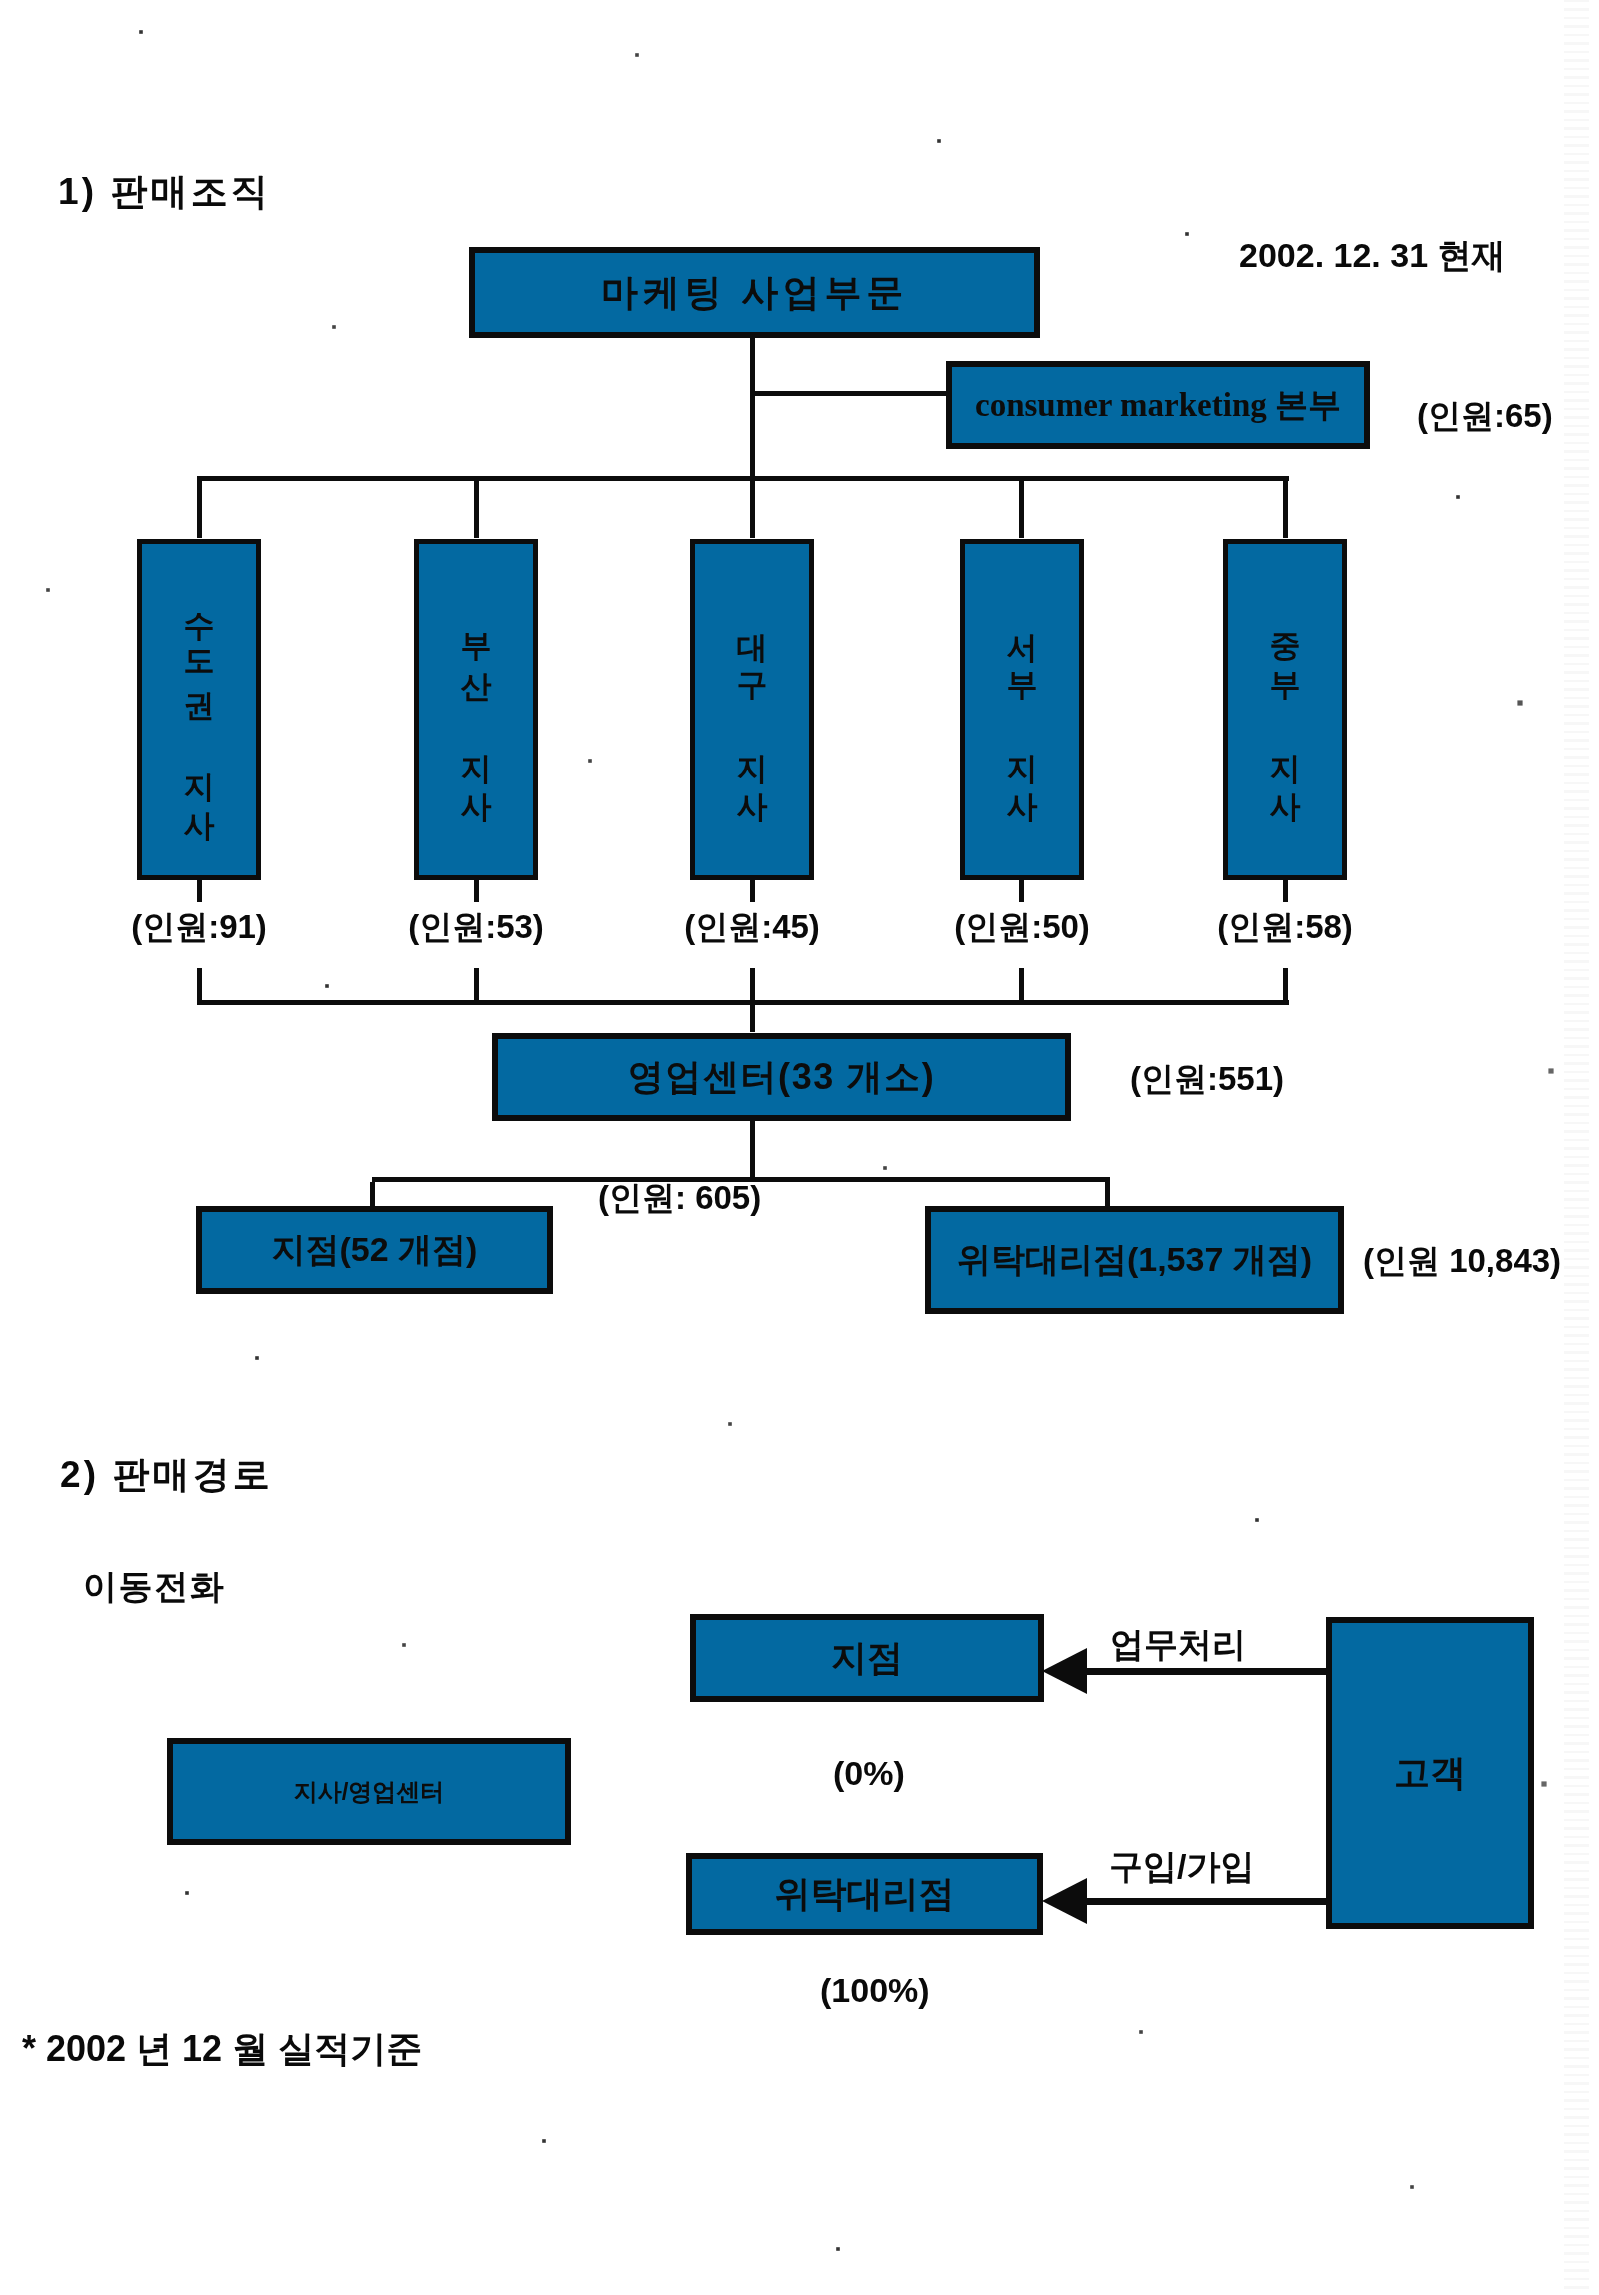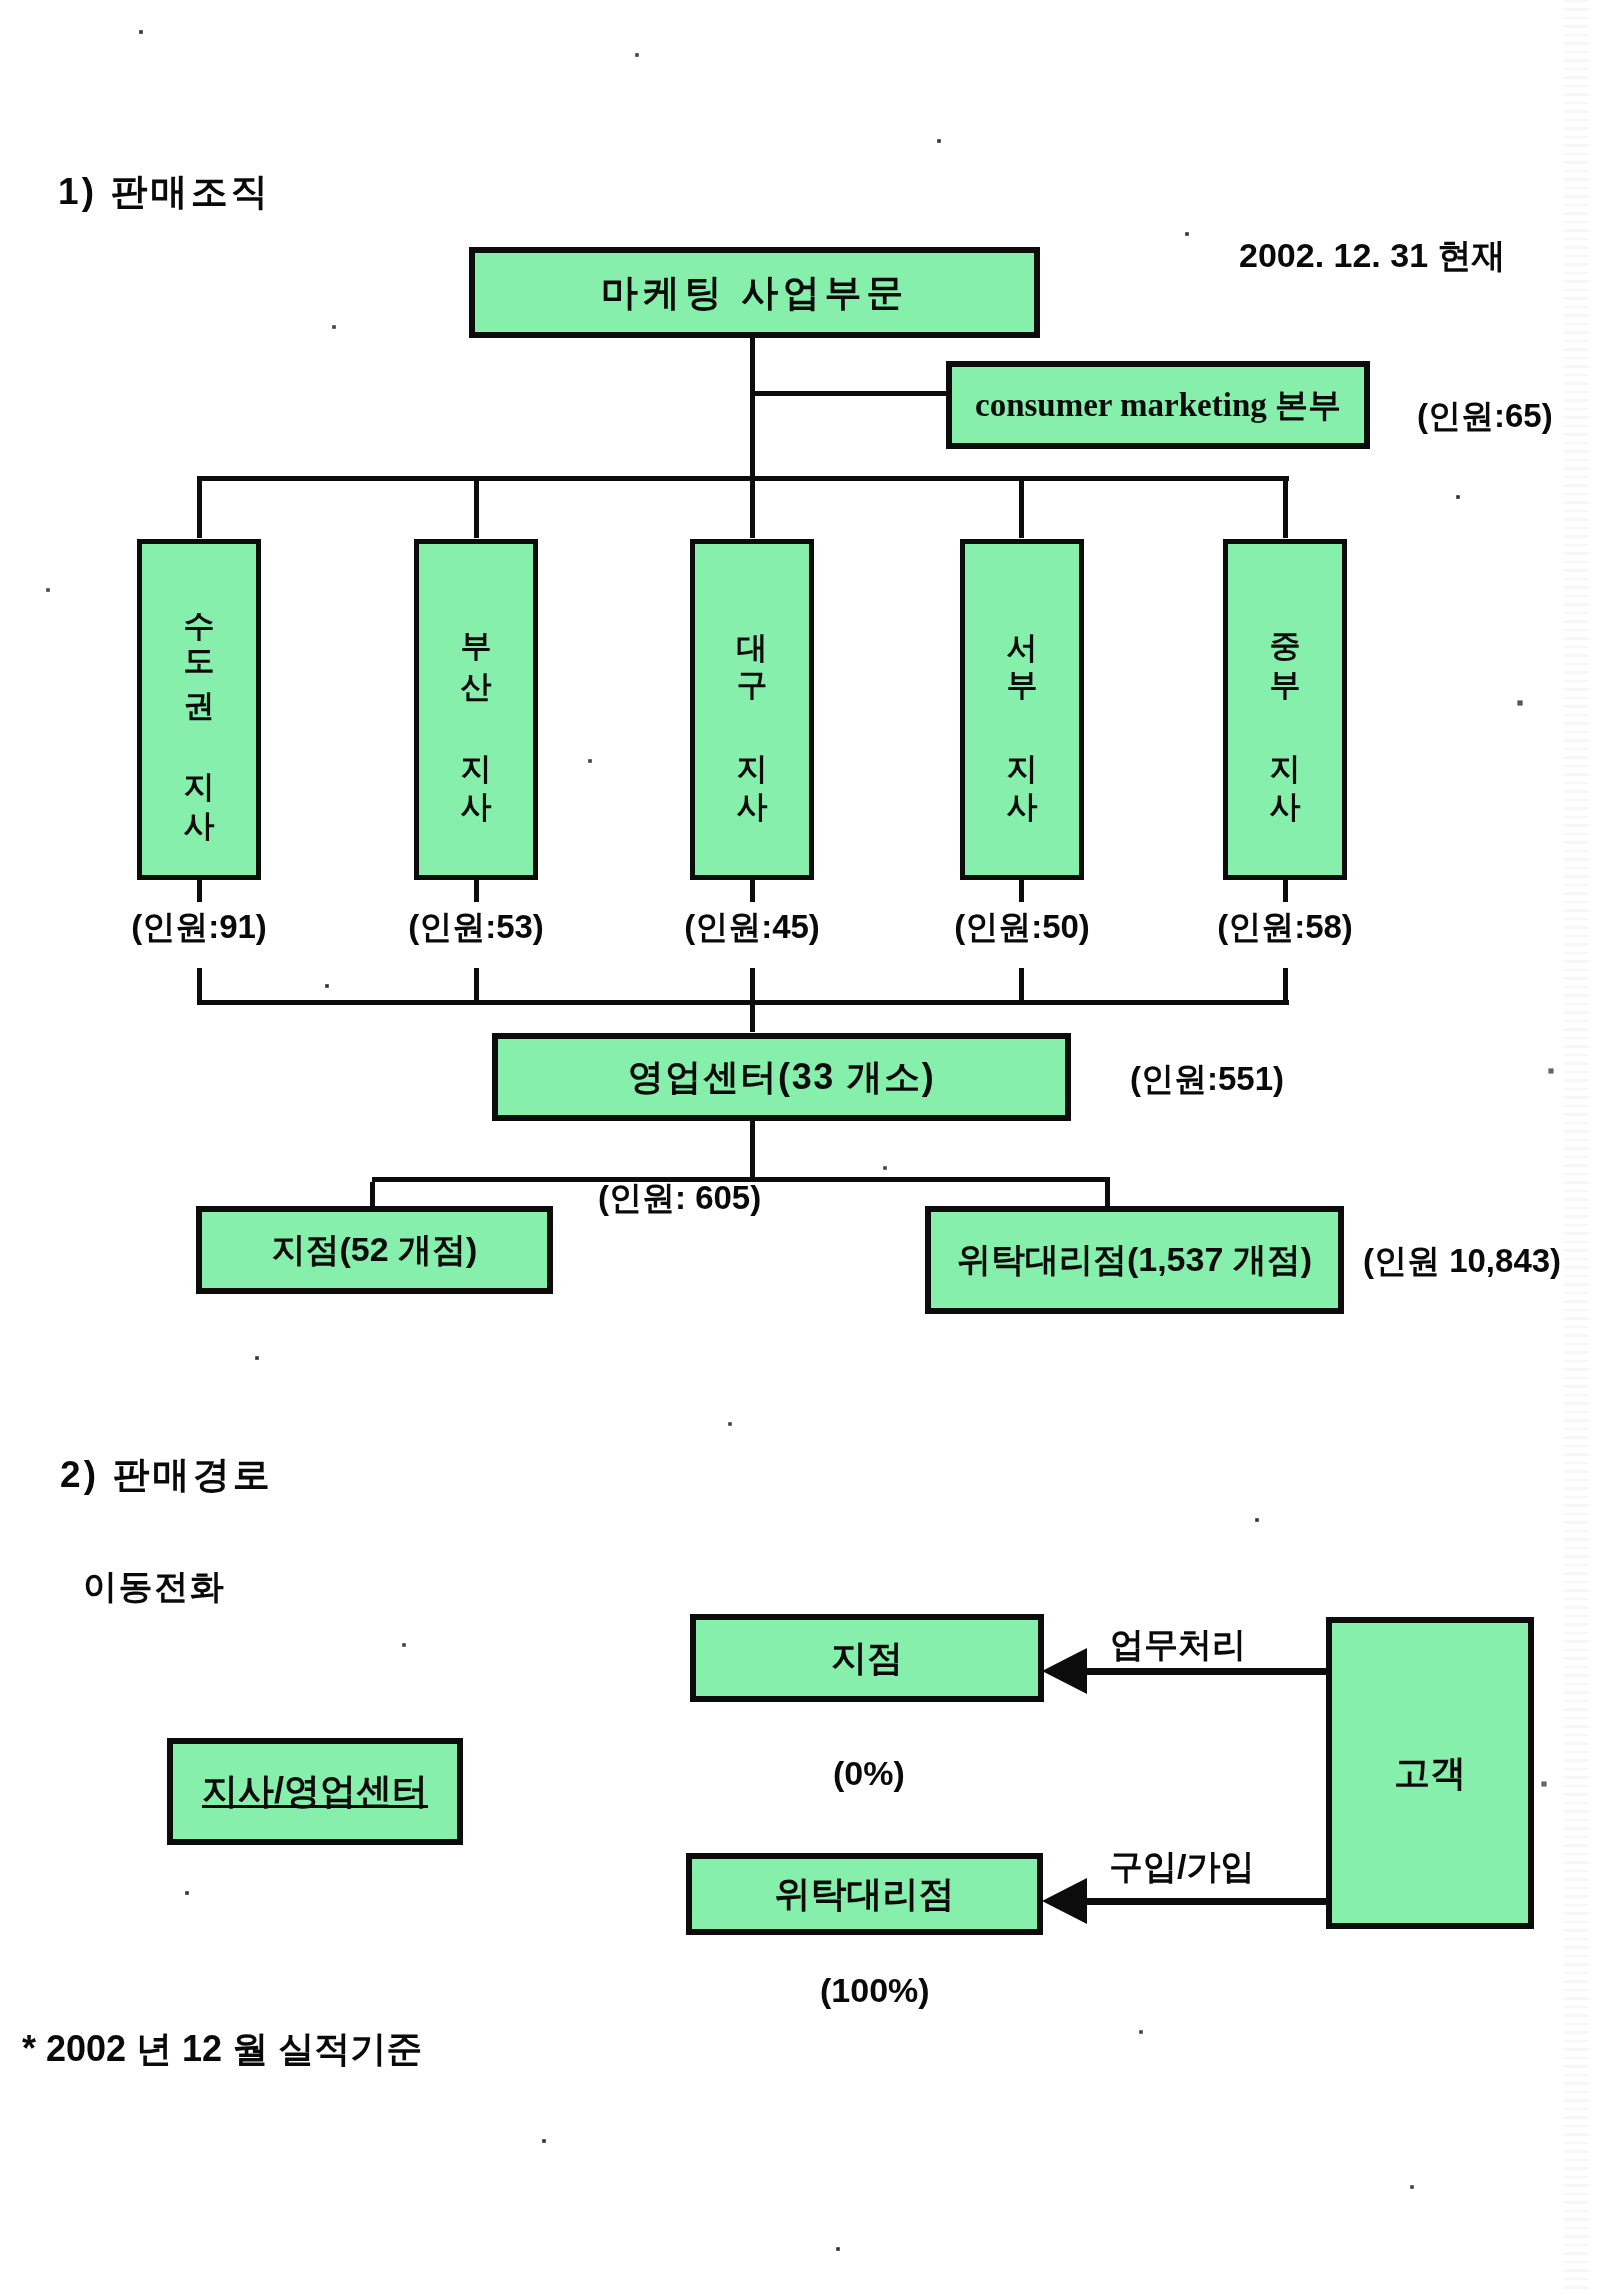--- a/index.html
+++ b/index.html
@@ -5,21 +5,21 @@
   html, body { margin:0; padding:0; background:#e8e8e8; }
   .page {
     position:relative; width:1599px; height:2295px;
     background:#ffffff; overflow:hidden;
     font-family:"Liberation Sans","DejaVu Sans",sans-serif;
     color:#0a0a0a;
   }
   .lbl { position:absolute; font-weight:700; white-space:nowrap; color:#0a0a0a; }
   .box {
     position:absolute; box-sizing:border-box; border:6.2px solid #0c0c0c;
-    background:#86efac; display:flex; align-items:center; justify-content:center;
+    background:#0369a1; display:flex; align-items:center; justify-content:center;
     font-weight:700; color:#0c0c0c; text-align:center;
   }
   .line { position:absolute; background:#0c0c0c; }
   .vbranch { border-width:5.4px; }
   .vlabel {
     writing-mode:vertical-rl; text-orientation:upright;
     font-size:31px; font-weight:700; letter-spacing:7.8px; line-height:1;
   }
   .serif { font-family:Liberation Serif, serif; }
   .arrowhead {
@@ -139,21 +139,21 @@
 
   <div class="box" style="left:1326px; top:1617px; width:208px; height:312px; font-size:36px;">
     <span>고객</span>
   </div>
 
   <div>
     <div class="line" style="left:1085px; top:1668px; width:241px; height:7px;"></div>
     <div class="arrowhead" style="left:1042px; top:1648px;"></div>
   </div>
 
-  <div class="box" style="left:167px; top:1738px; width:296px; height:107px; font-size:36px;text-decoration:underline;">
+  <div class="box" style="left:167px; top:1738px; width:404px; height:107px; font-size:24px;">
     <span>지사/영업센터</span>
   </div>
   <div class="lbl" style="left:833px; top:1754px; font-size:34px;">(0%)</div>
 
   <div class="box" style="left:686px; top:1853px; width:357px; height:82px; font-size:36px;">
     <span>위탁대리점</span>
   </div>
   <div class="lbl" style="left:1109px; top:1844px; font-size:34px;">구입/가입</div>
 
   <div>

